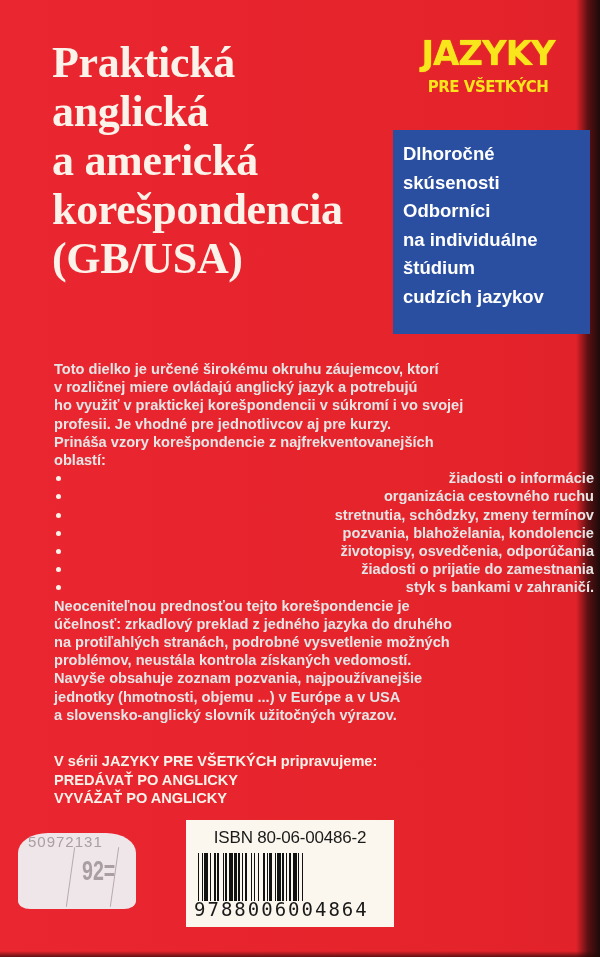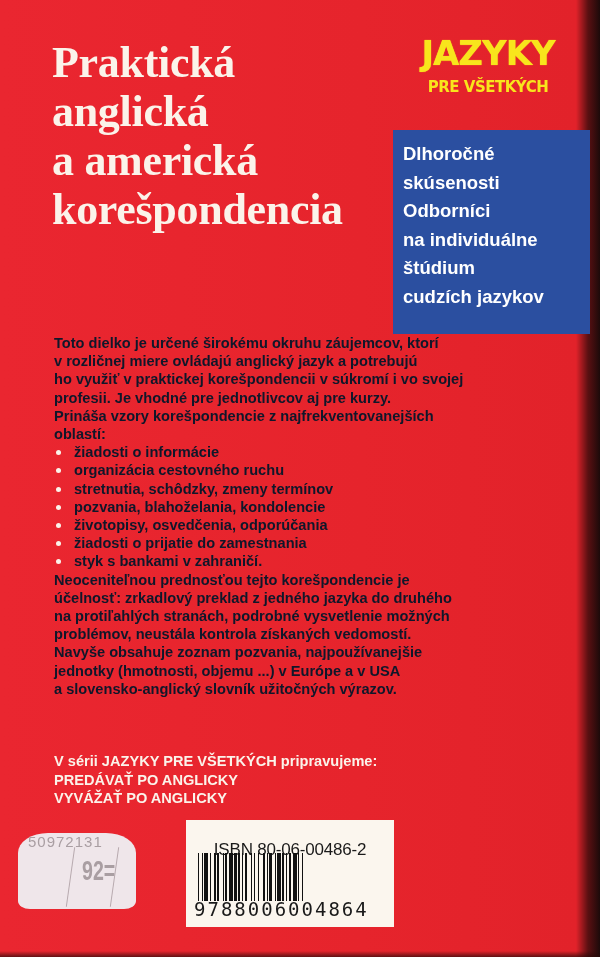--- a/index.html
+++ b/index.html
@@ -44,29 +44,29 @@
     background: #2b4fa0;
     padding: 10px 0 0 10px;
     color: #ffffff;
     font-family: "Liberation Sans", sans-serif;
     font-weight: bold;
     font-size: 18.5px;
     line-height: 28.5px;
   }
   .blue-box div { white-space: nowrap; }
   .body-text {
-    position: absolute; left: 54px; top: 334px; width: 540px;
-    color: #0f172a;
+    position: absolute; left: 54px; top: 360px; width: 540px;
+    color: #e5e5e5;
     font-family: "Liberation Sans", sans-serif;
     font-weight: bold;
     font-size: 14.6px;
     line-height: 18.2px;
   }
   .body-text .line { white-space: nowrap; }
-  .body-text ul { list-style: none; }
+  .body-text ul { list-style: none; text-align: right; }
   .body-text li { white-space: nowrap; position: relative; padding-left: 20px; }
   .body-text li .bullet {
     position: absolute; left: 2px; top: 7px; width: 5px; height: 5px;
     border-radius: 50%; background: #fbf3ea;
   }
   .series-note {
     position: absolute; left: 54px; top: 752px;
     color: #fbf3ea;
     font-family: "Liberation Sans", sans-serif;
     font-weight: bold;
@@ -92,21 +92,21 @@
   }
   .price-sticker .mark {
     position: absolute; width: 1px; background: #b7a9ae;
   }
   .isbn-box {
     position: absolute; left: 186px; top: 820px; width: 208px; height: 107px;
     background: #fbf6ee;
     color: #1a1a1a;
   }
   .isbn-label {
-    position: absolute; left: 0; top: 20px; width: 100%;
+    position: absolute; left: 0; top: 8px; width: 100%;
     text-align: center; font-size: 17px; letter-spacing: -0.2px;
     font-family: "Liberation Sans", sans-serif;
   }
   .barcode {
     position: absolute; left: 12px; top: 33px; width: 182px; height: 48px;
     display: flex; align-items: stretch;
   }
   .barcode span { display: block; height: 100%; }
   .barcode-digits {
     position: absolute; left: 8px; top: 78px;
@@ -118,20 +118,21 @@
 <body>
 
 <div class="cover"></div>
 <div class="bottom-edge"></div>
 
 <div class="title">
   <div>Praktická</div>
   <div>anglická</div>
   <div>a americká</div>
   <div>korešpondencia</div>
+  <div>(GB/USA)</div>
 </div>
 
 <div class="series-logo">
   <div class="big">JAZYKY</div>
   <div class="small">PRE VŠETKÝCH</div>
 </div>
 
 <div class="blue-box">
   <div>Dlhoročné</div>
   <div>skúsenosti</div>

